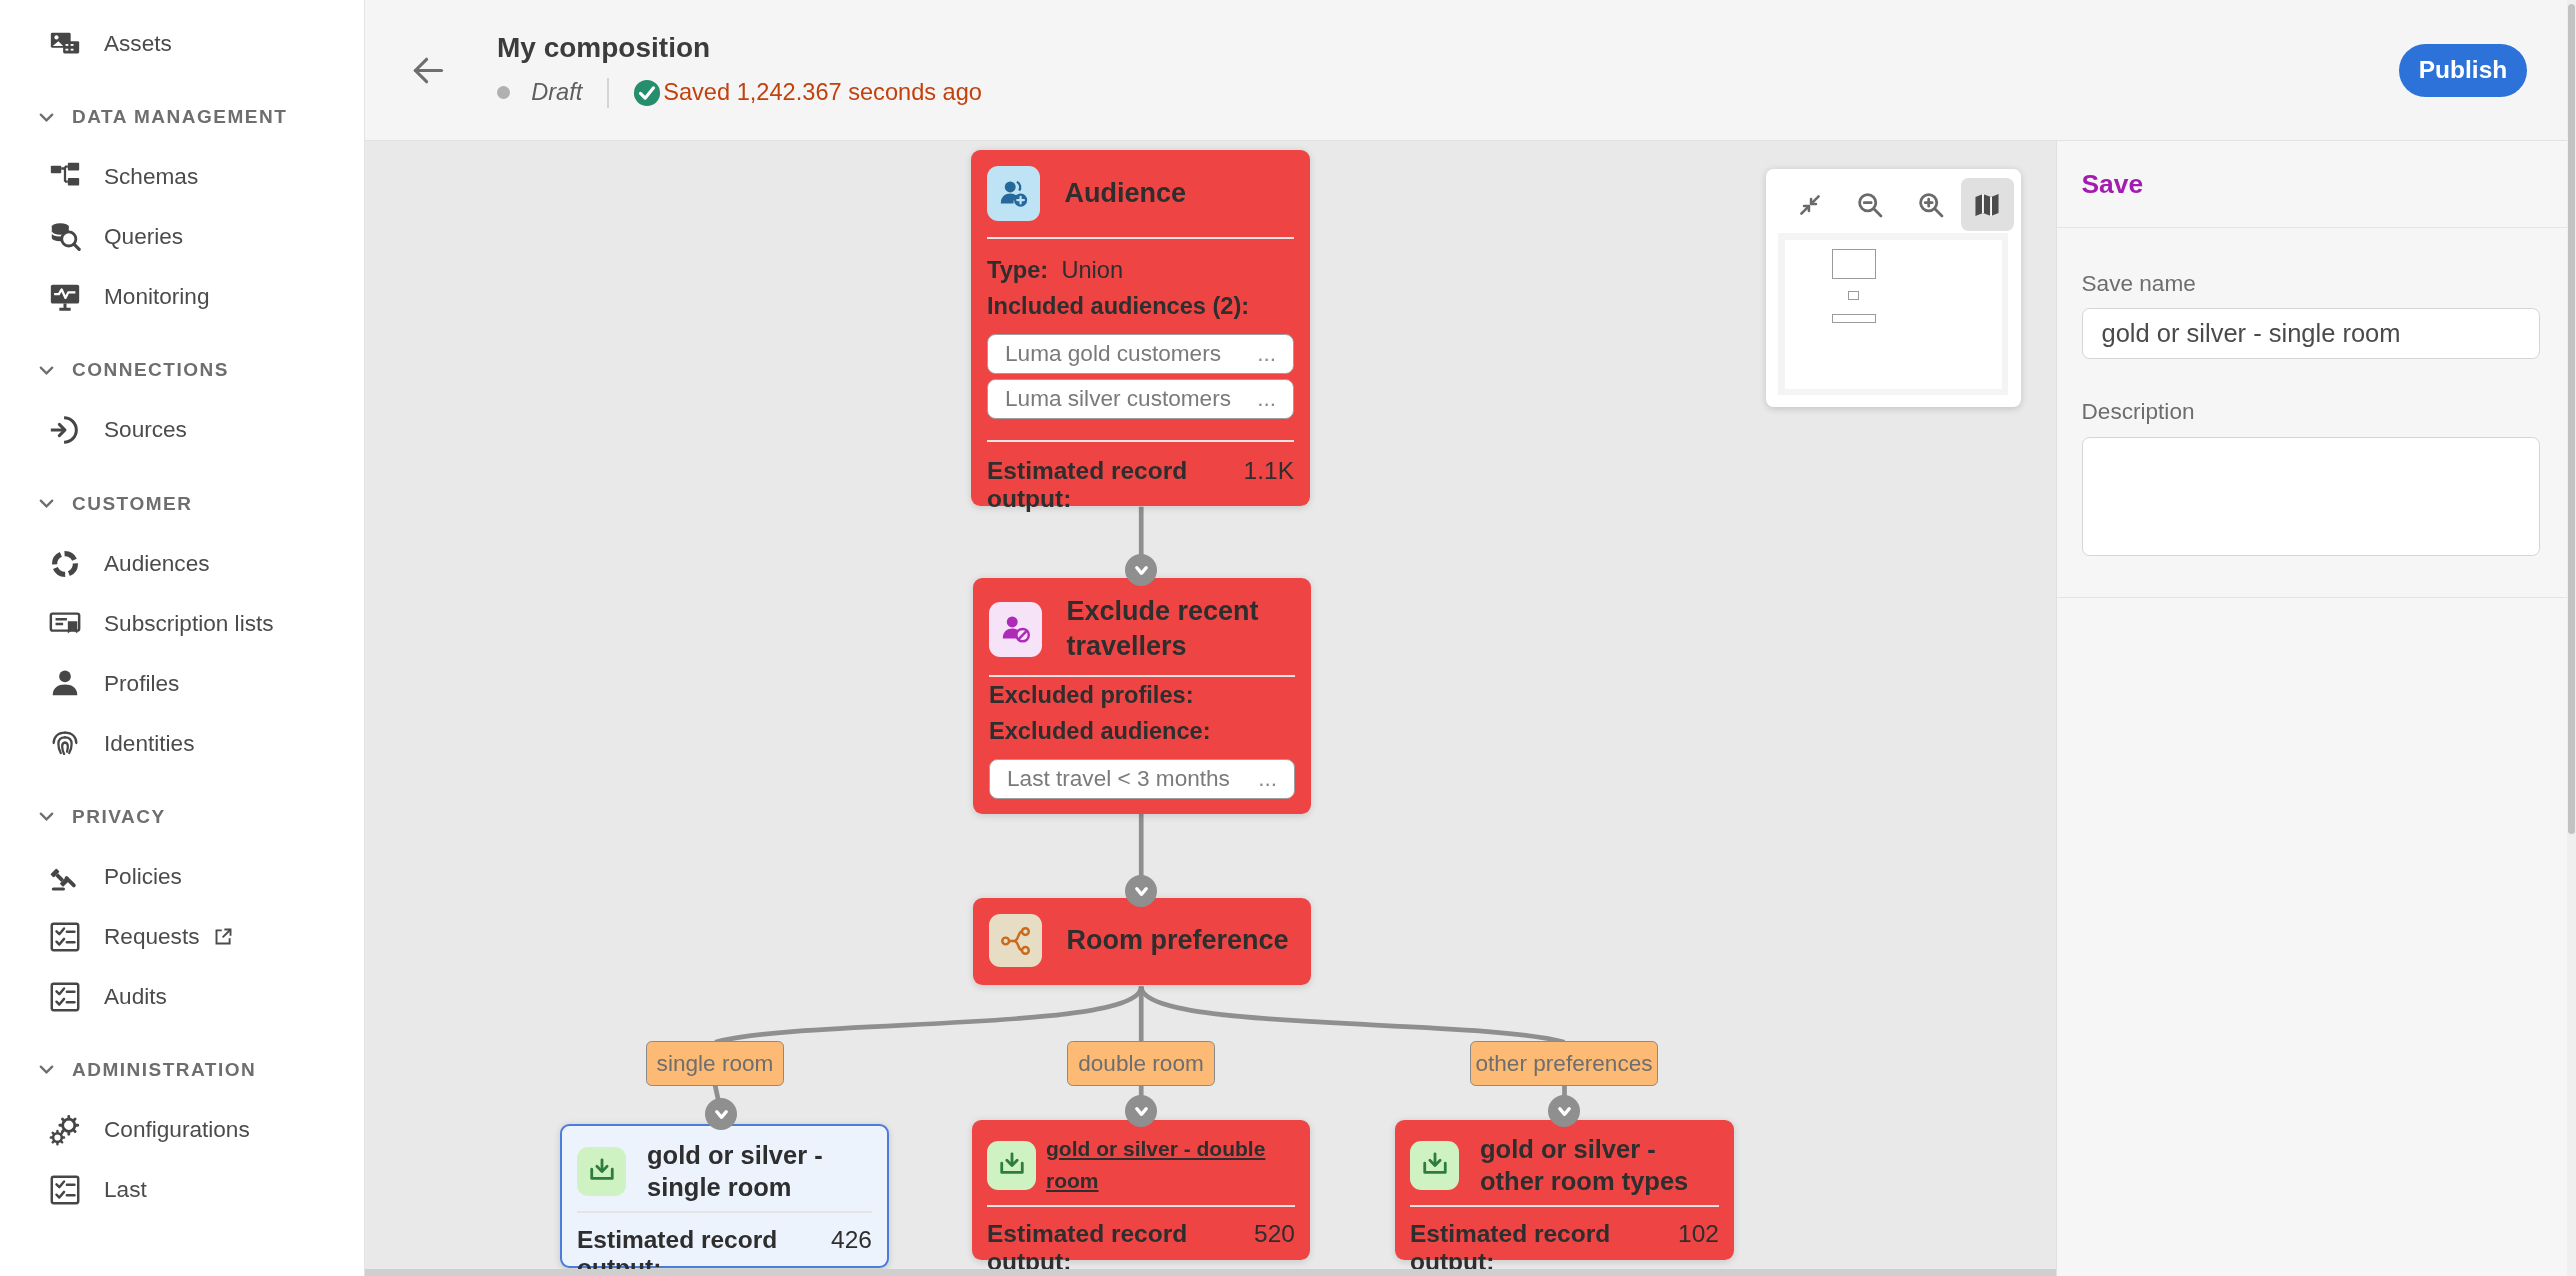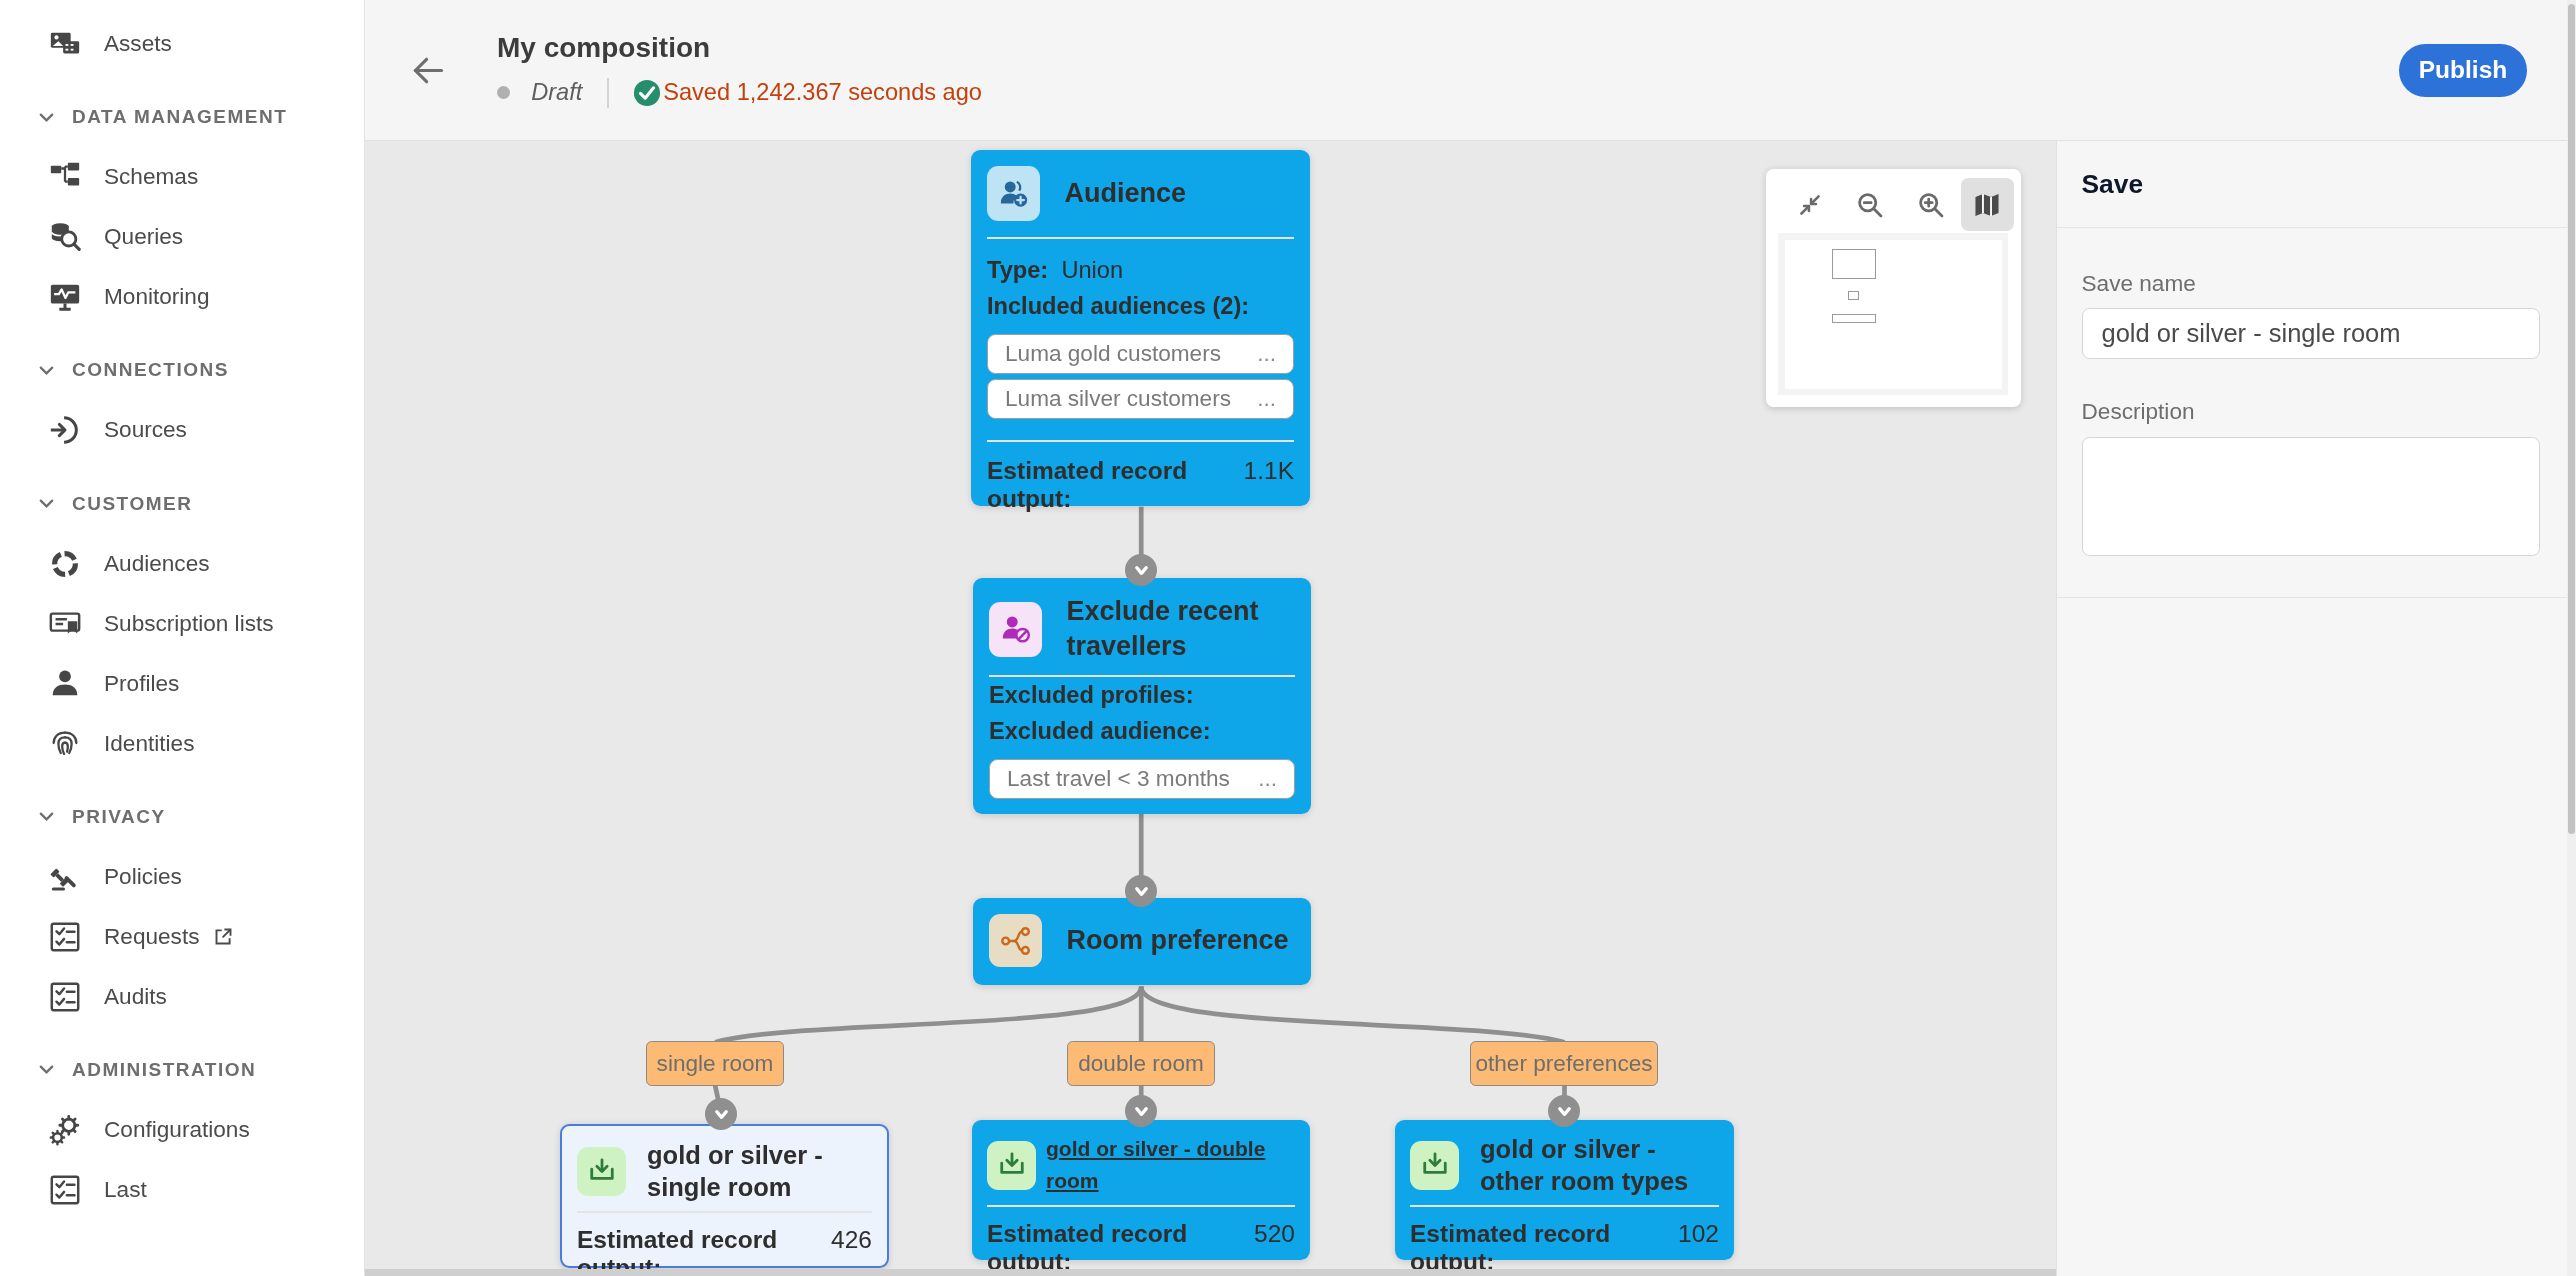--- a/index.html
+++ b/index.html
@@ -31,21 +31,21 @@
   .status-divider { width:1.9px; height:30px; background:#d4d4d4; margin:0 24.5px; }
   .saved-check { width:28px; height:28px; }
   .saved-text { margin-left:2px; font-size:23.6px; color:#c2410c; }
   .publish-btn { margin-left:auto; margin-right:49px; width:128px; height:53px; border-radius:26.4px;
                  background:#2d72d9; color:#fff; font-size:24.5px; font-weight:bold; border:none;
                  display:flex; align-items:center; justify-content:center; cursor:pointer; }
 
   
   .canvas { position:absolute; left:365px; top:141px; width:1691px; height:1135px; background:#e9e9e9; overflow:hidden; }
   .wires { position:absolute; left:0; top:0; z-index:1; }
-  .node { position:absolute; background:#0ea5e9; border-radius:9.4px; box-shadow:0 1.9px 7.5px rgba(0,0,0,.14); z-index:5; }
+  .node { position:absolute; background:#ef4444; border-radius:9.4px; box-shadow:0 1.9px 7.5px rgba(0,0,0,.14); z-index:5; }
   .node.selected { background:#edf3fc; border:2.8px solid #4a7cdb; }
   .node-head { display:flex; align-items:center; padding:16px; }
   .icon-tile { border-radius:11.3px; display:flex; align-items:center; justify-content:center; flex:0 0 auto; }
   .tile-lg { width:53px; height:55px; }
   .tile-md { width:49px; height:49px; }
   .tile-audience { background:#bee3f5; color:#27689b; }
   .tile-exclude { background:#f6e3f8; color:#ae2bb8; }
   .tile-split { background:#e7dcc4; color:#c96a1c; }
   .tile-output { background:#cff2c2; color:#2e7d3b; }
   .node-title { margin-left:24.5px; font-size:27px; font-weight:bold; color:#2e2e2e; line-height:35px; }
@@ -79,21 +79,21 @@
   .tool-btn.active { background:#e0e0e0; color:#4b4b4b; margin-left:auto; }
   .minimap { position:absolute; left:19px; top:71px; width:219px; height:147px; background:#fff; }
   .map-panel .map-frame { position:absolute; left:12.3px; top:64px; width:230px; height:162px; background:#f4f4f4; }
   .mini-rect { position:absolute; border:1.9px solid #9a9a9a; background:#fff; }
 
   
   .save-panel { position:absolute; left:2056px; top:141px; width:520px; height:1135px; background:#f6f6f6;
                 border-left:1.9px solid #e0e0e0; z-index:20; }
   .panel-head { height:87px; display:flex; align-items:center; padding-left:24.5px;
                 border-bottom:1.9px solid #e4e4e4; }
-  .panel-title { font-size:26.4px; font-weight:bold; color:#0f172a; }
+  .panel-title { font-size:26.4px; font-weight:bold; color:#a21caf; }
   .panel-form { padding:43px 38px 38px 24.5px; border-bottom:1.9px solid #e4e4e4; }
   .field-label { font-size:22.6px; color:#6e6e6e; margin-bottom:11.3px; }
   .text-input { width:458px; height:51px; border:1.9px solid #d5d5d5; border-radius:7.5px; background:#fff;
                 font-family:inherit; font-size:25.5px; color:#4a4a4a; padding:0 19px; }
   .field-gap { height:40px; }
   .text-area { width:458px; height:119px; border:1.9px solid #d5d5d5; border-radius:7.5px; background:#fff;
                font-family:inherit; font-size:25.5px; color:#4a4a4a; padding:11.3px 19px; resize:none; }
 
   
   .page-scrollbar { position:absolute; right:0; top:0; width:9.4px; height:1277px; background:#efefef; z-index:40; }

